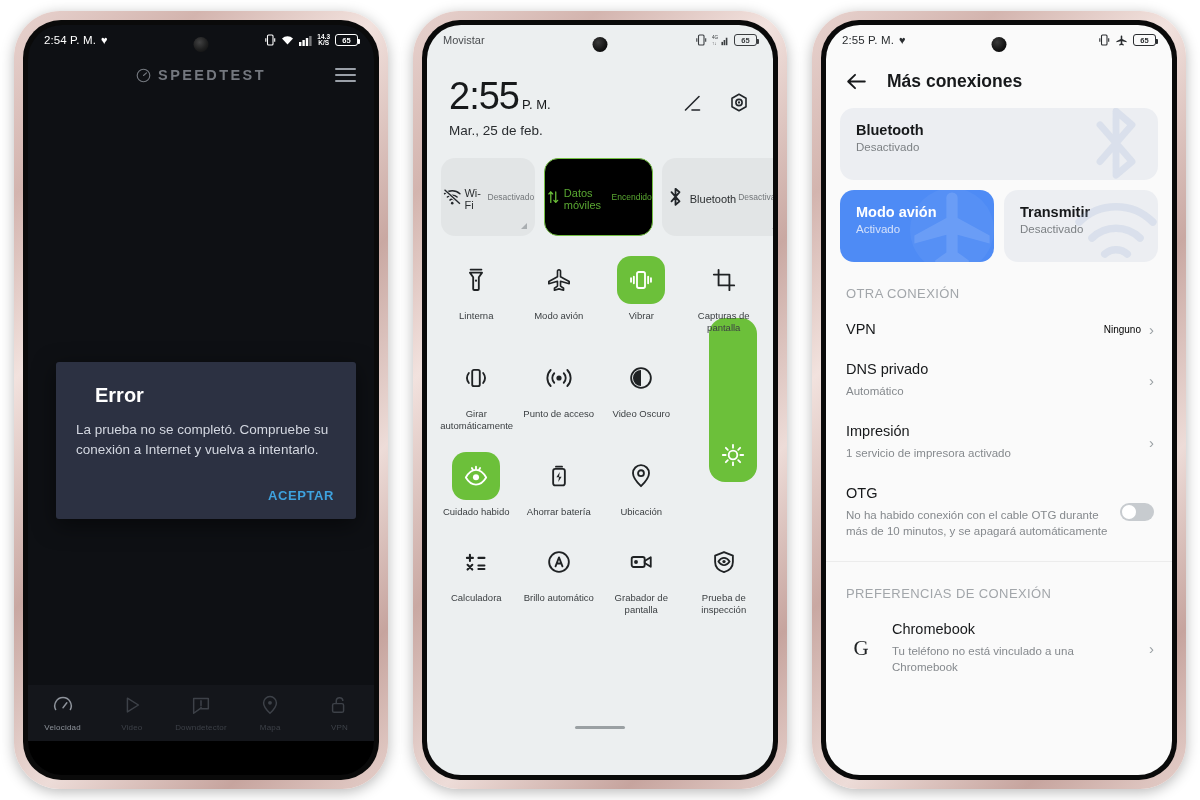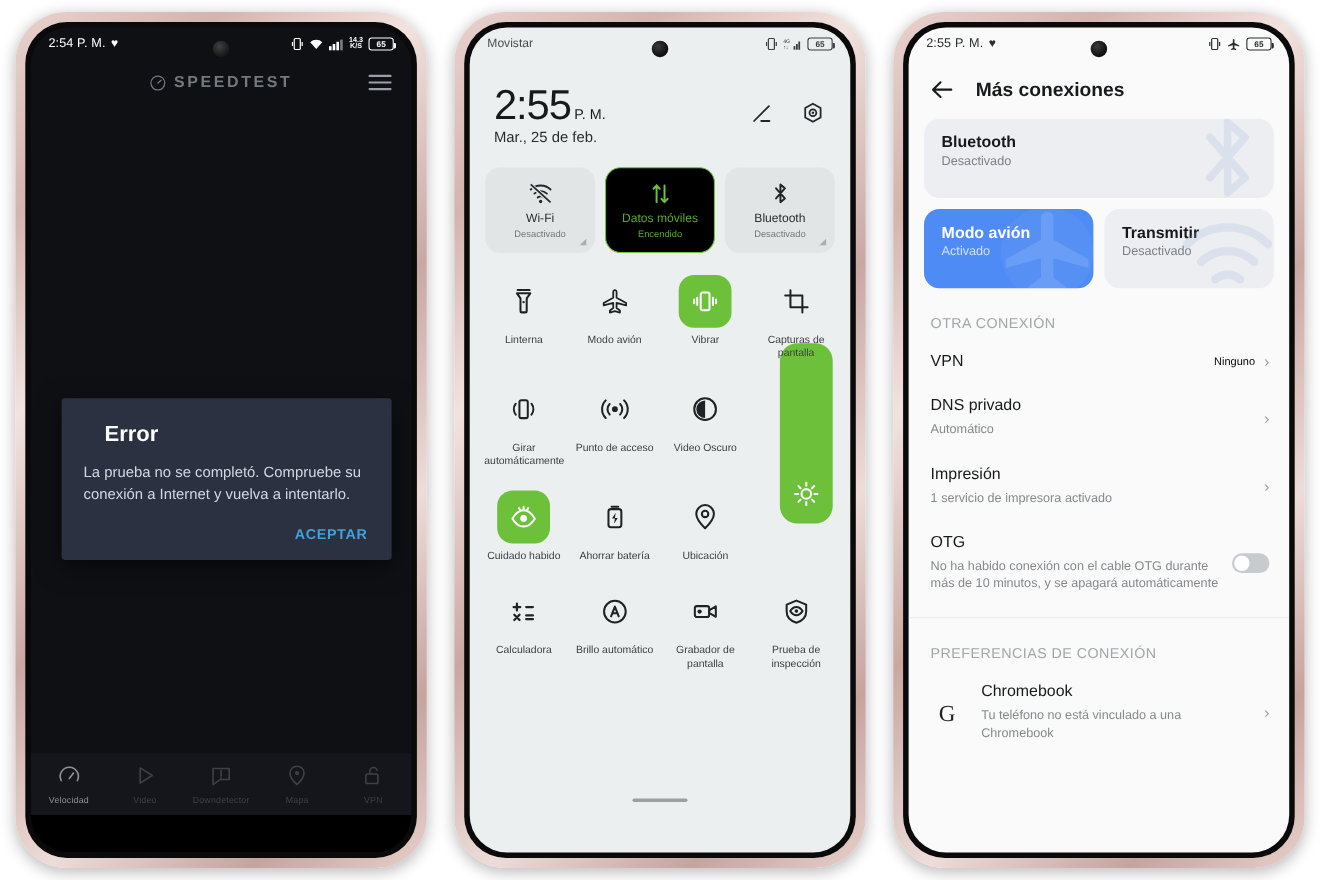--- a/index.html
+++ b/index.html
@@ -103,21 +103,21 @@
   .st-burger i { display:block; width:21px; height:2px; background:#9aa0a8; border-radius:1px; }
   .st-body { position:relative; height:calc(100% - 30px - 40px); }
   .dialog {
     position:absolute; left:28px; top:267px; width:300px;
     background:#2c3142; border-radius:3px;
     padding:22px 20px 12px 20px;
     box-shadow:0 6px 22px rgba(0,0,0,.5);
   }
   .dialog-title { color:#ffffff; font-size:20px; font-weight:700; margin-bottom:13px;margin-left:19px; }
   .dialog-msg { color:#d3d7e0; font-size:13.5px; line-height:20px; }
-  .dialog-actions { display:flex; justify-content:flex-end; margin-top:14px; }
+  .dialog-actions { display:flex; justify-content:flex-end; margin-top:24px; }
   .dialog-btn {
     color:#3ea2de; font-size:13px; font-weight:700; letter-spacing:.6px;
     background:none; border:none; cursor:pointer; padding:4px 2px;
     font-family:inherit;
   }
   .st-tabbar {
     position:absolute; left:0; right:0; bottom:34px;
     height:56px; display:flex; align-items:center;
     background:#14161b;
   }
@@ -135,29 +135,29 @@
   .p2 .screen { background:#eceff0; }
   .p2 .statusbar { color:#3a3d40; }
   .p2 .sb-carrier { font-size:11px; color:#4a4d50; }
   .cc-clock-row {
     display:flex; align-items:flex-start; justify-content:space-between;
     padding: 22px 22px 0 22px;
   }
   .cc-clock { line-height:1; }
   .cc-time { font-size:38px; font-weight:400; color:#17191b; letter-spacing:-1px; }
   .cc-time small { font-size:13px; font-weight:400; margin-left:3px; letter-spacing:0; }
-  .cc-date { font-size:13.5px; color:#2a2d30; margin-top:3px; }
+  .cc-date { font-size:13.5px; color:#2a2d30; margin-top:9px; }
   .cc-actions { display:flex; gap:22px; align-items:center; padding-top:14px; }
   .cc-tiles {
     display:flex; gap:9px; padding: 20px 14px 0 14px;
   }
   .cc-tile {
     flex:1; position:relative;
     background:#e2e5e6; border-radius:14px;
-    height:78px; display:flex; flex-direction:column; align-items:center;
+    height:78px; display:flex; flex-direction:row; align-items:center;
     justify-content:center; gap:2px;
     border:1px solid transparent;
   }
   .cc-tile.on { background:#000000; border:1px solid #74c043; }
   .cc-tile-name { font-size:11px; color:#2b2e30; margin-top:4px; }
   .cc-tile-state { font-size:8.5px; color:#73777a; }
   .cc-tile.on .cc-tile-name, .cc-tile.on .cc-tile-state { color:#5aa832; }
   .cc-corner {
     position:absolute; right:7px; bottom:6px; width:0; height:0;
     border-left:6px solid transparent; border-bottom:6px solid #a9aeb1;

